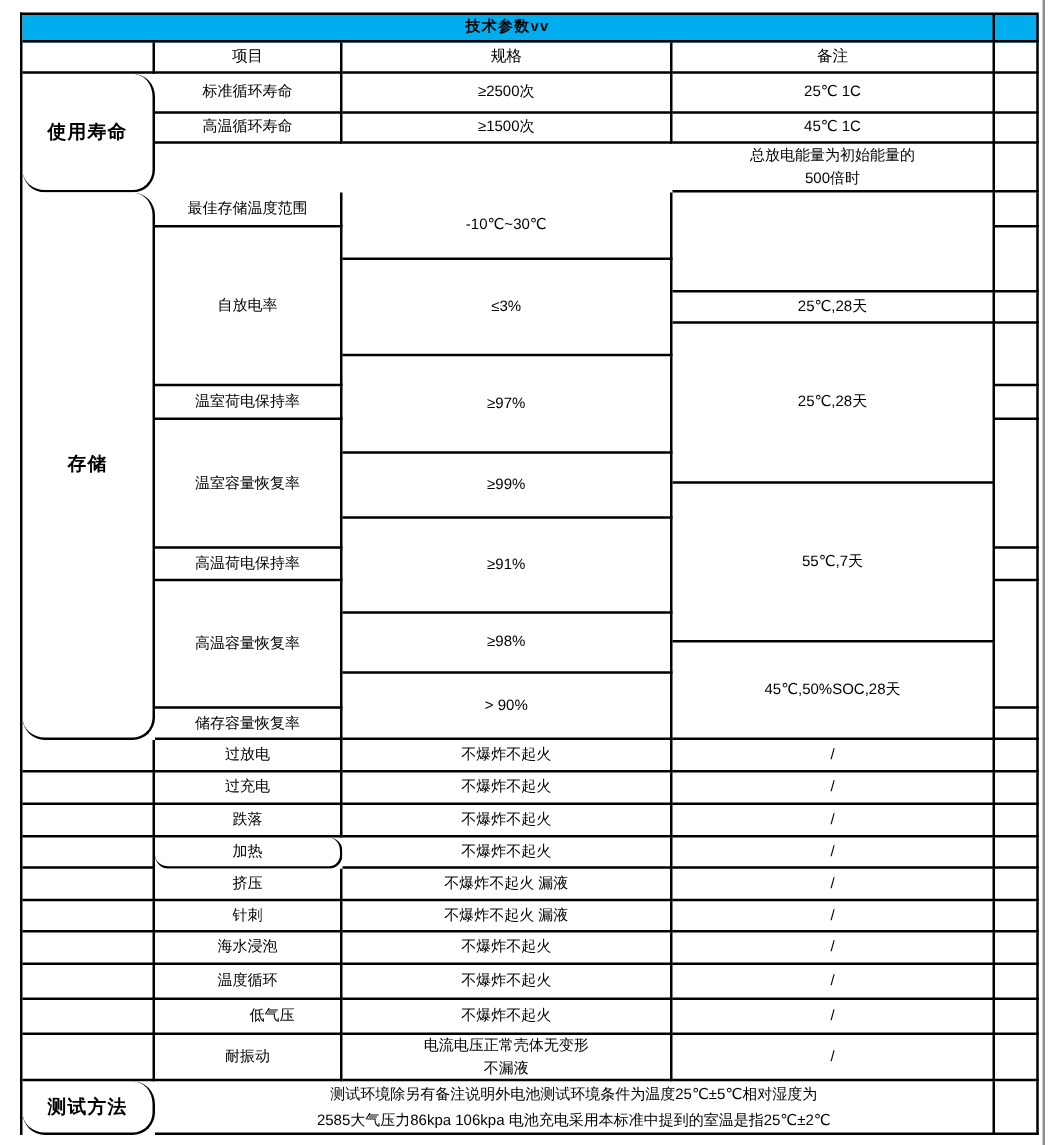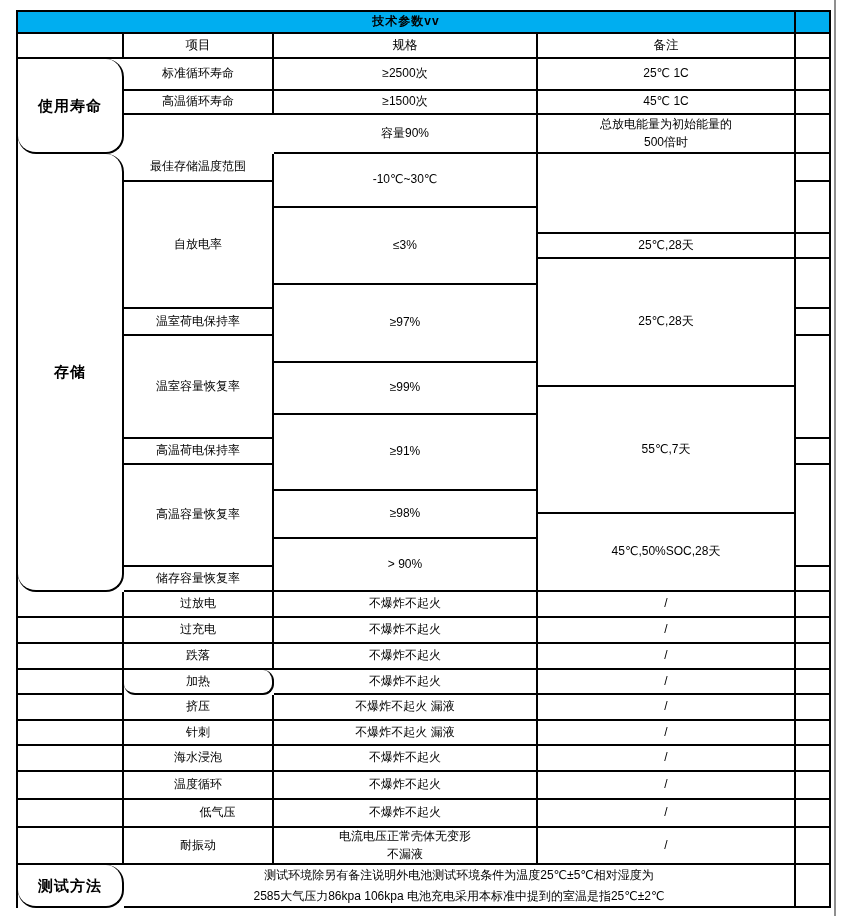--- a/index.html
+++ b/index.html
@@ -45,21 +45,20 @@
     <div class="cell k-empty" style="grid-area: 2 / 5 / 3 / 6;"></div>
     <div class="cell k-group" style="grid-area: 3 / 1 / 6 / 2;">使用寿命</div>
     <div class="cell k-item" style="grid-area: 3 / 2 / 4 / 3;">标准循环寿命</div>
     <div class="cell k-value" style="grid-area: 3 / 3 / 4 / 4;">≥2500次</div>
     <div class="cell k-note" style="grid-area: 3 / 4 / 4 / 5;">25℃ 1C</div>
     <div class="cell k-empty" style="grid-area: 3 / 5 / 4 / 6;"></div>
     <div class="cell k-item" style="grid-area: 4 / 2 / 5 / 3;">高温循环寿命</div>
     <div class="cell k-value" style="grid-area: 4 / 3 / 5 / 4;">≥1500次</div>
     <div class="cell k-note" style="grid-area: 4 / 4 / 5 / 5;">45℃ 1C</div>
     <div class="cell k-empty" style="grid-area: 4 / 5 / 5 / 6;"></div>
-    <div class="cell k-value" style="grid-area: 5 / 3 / 6 / 4;">容量90%</div>
     <div class="cell k-note" style="grid-area: 5 / 4 / 6 / 5;">总放电能量为初始能量的
 500倍时</div>
     <div class="cell k-empty" style="grid-area: 5 / 5 / 6 / 6;"></div>
     <div class="cell k-group" style="grid-area: 6 / 1 / 23 / 2;">存储</div>
     <div class="cell k-item" style="grid-area: 6 / 2 / 7 / 3;">最佳存储温度范围</div>
     <div class="cell k-item" style="grid-area: 7 / 2 / 12 / 3;">自放电率</div>
     <div class="cell k-item" style="grid-area: 12 / 2 / 13 / 3;">温室荷电保持率</div>
     <div class="cell k-item" style="grid-area: 13 / 2 / 17 / 3;">温室容量恢复率</div>
     <div class="cell k-item" style="grid-area: 17 / 2 / 18 / 3;">高温荷电保持率</div>
     <div class="cell k-item" style="grid-area: 18 / 2 / 22 / 3;">高温容量恢复率</div>

